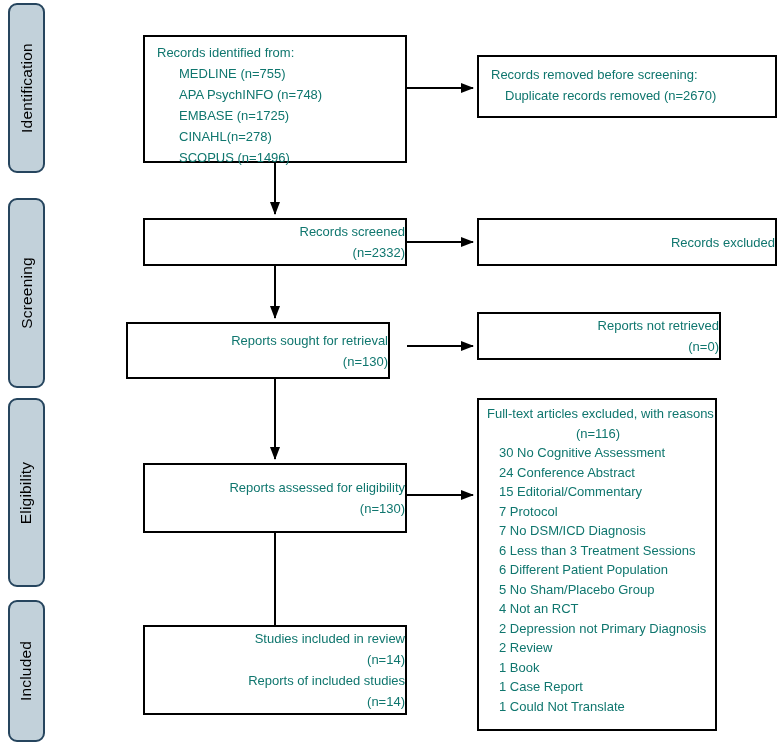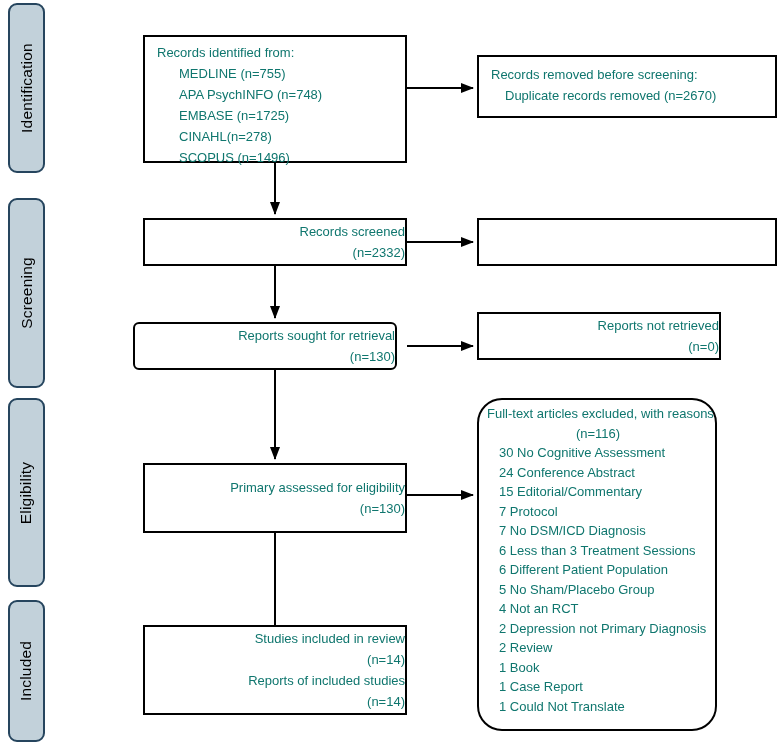--- a/index.html
+++ b/index.html
@@ -109,38 +109,39 @@
     <div class="line">Records removed before screening:</div>
     <div class="line indent" style="padding-left:14px;">Duplicate records removed (n=2670)</div>
   </div>
 
   <div class="box center" style="left:143px; top:218px; width:264px; height:48px;">
     <div class="line">Records screened</div>
     <div class="line">(n=2332)</div>
   </div>
 
   <div class="box center" style="left:477px; top:218px; width:300px; height:48px;">
+    <div class="line">Records excluded</div>
   </div>
 
-  <div class="box center" style="left:133px; top:322px; width:264px; height:48px;border-radius:6px;">
+  <div class="box center" style="left:126px; top:322px; width:264px; height:57px;">
     <div class="line">Reports sought for retrieval</div>
     <div class="line">(n=130)</div>
   </div>
 
   <div class="box center" style="left:477px; top:312px; width:244px; height:48px;">
     <div class="line">Reports not retrieved</div>
     <div class="line">(n=0)</div>
   </div>
 
   <div class="box center" style="left:143px; top:463px; width:264px; height:70px;">
-    <div class="line">Primary assessed for eligibility</div>
+    <div class="line">Reports assessed for eligibility</div>
     <div class="line">(n=130)</div>
   </div>
 
-  <div class="box reasons" style="left:477px; top:398px; width:240px; height:333px;border-radius:25px;">
+  <div class="box reasons" style="left:477px; top:398px; width:240px; height:333px;">
     <div class="line-center">Full-text articles excluded, with reasons</div>
     <div class="line-center">(n=116)</div>
     <div class="reason">30 No Cognitive Assessment</div>
     <div class="reason">24 Conference Abstract</div>
     <div class="reason">15 Editorial/Commentary</div>
     <div class="reason">7 Protocol</div>
     <div class="reason">7 No DSM/ICD Diagnosis</div>
     <div class="reason">6 Less than 3 Treatment Sessions</div>
     <div class="reason">6 Different Patient Population</div>
     <div class="reason">5 No Sham/Placebo Group</div>

